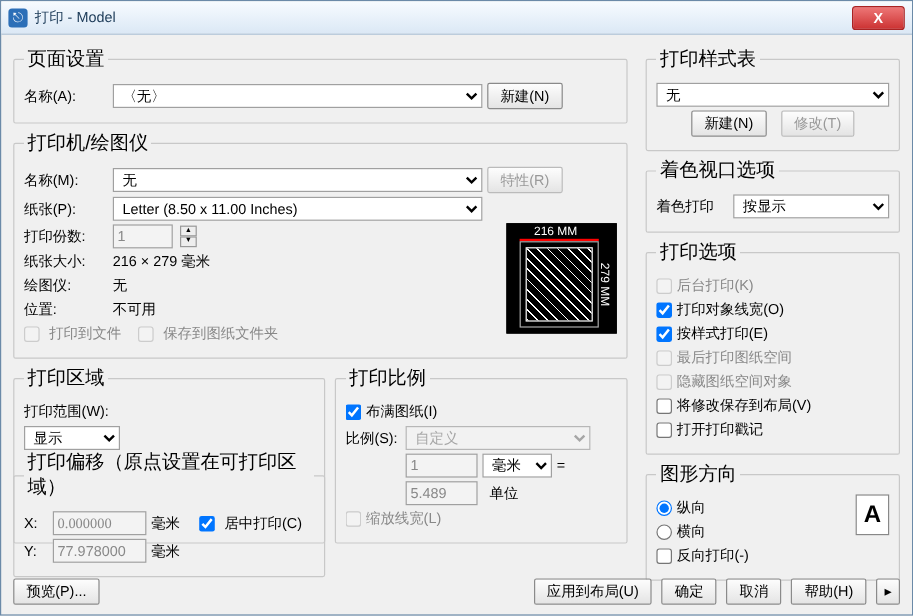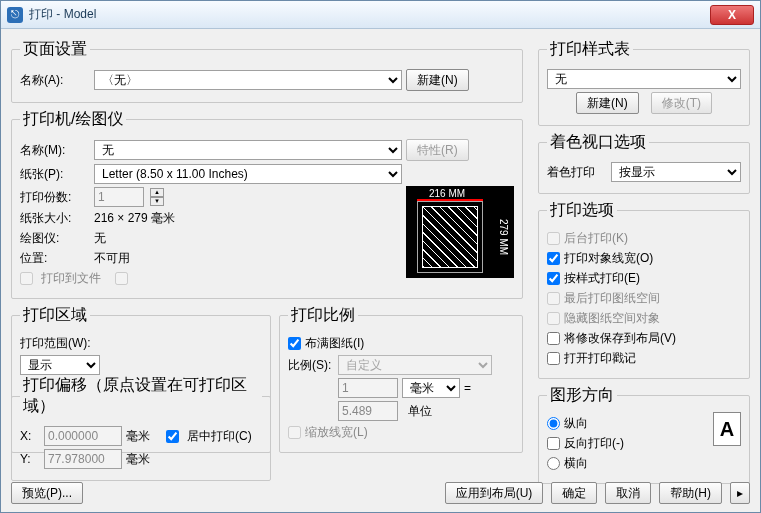--- a/index.html
+++ b/index.html
@@ -15,21 +15,21 @@
 label.lab { width:70px; }
 select, input[type=text] { border:1px solid #a0a0a0; background:#fff; height:20px; padding:1px 3px; }
 select:disabled, input:disabled { background:#f3f3f3; color:#888; }
 button.btn { height:22px; padding:1px 10px; border:1px solid #8a8a8a; background:linear-gradient(#fdfdfd,#e4e4e4); border-radius:2px; cursor:pointer; white-space:nowrap;}
 button.btn:disabled { color:#999; border-color:#bbb; }
 input[type=checkbox], input[type=radio] { margin-right:4px; vertical-align:middle;}
 .left { width:512px; float:left; }
 .right { width:212px; float:right; }
 .sub2 { display:flex; gap:8px; }
 .sub2 fieldset { flex:1; }
-.preview { position:absolute; right:8px; top:56px; width:108px; height:92px; background:#000; border:1px solid #000; }
+.preview { position:absolute; right:8px; top:56px; width:92px; height:92px; background:#000; border:1px solid #000; }
 .preview .paper { position:absolute; left:10px; top:14px; width:66px; height:72px; border:1px solid #aaa; background:#000;}
 .preview .paper .hatch { position:absolute; inset:4px; background:repeating-linear-gradient(45deg,#fff 0,#fff 1px,transparent 1px,transparent 6px); border:1px solid #fff;}
 .preview .wlabel{position:absolute;top:1px;left:22px;color:#fff;background:#000;font-size:10px;}
 .preview .wline{position:absolute;top:12px;left:10px;width:66px;height:2px;background:red;}
 .preview .hlabel{position:absolute;top:32px;right:4px;color:#fff;writing-mode:vertical-rl;font-size:10px;}
 .spin{display:inline-flex;flex-direction:column;margin-left:2px;}
 .spin div{width:14px;height:9px;border:1px solid #999;background:#eee;font-size:7px;line-height:6px;text-align:center;cursor:pointer;}
 .footer{position:absolute;bottom:8px;left:10px;right:10px;display:flex;align-items:center;gap:8px;}
 .footer .sp{flex:1;}
 .aicon{width:28px;height:34px;border:1px solid #888;background:#fff;display:flex;align-items:center;justify-content:center;font-size:20px;font-weight:bold;}
@@ -86,20 +86,21 @@
         </div>
   <div class="row">
           <label class="lab">位置:</label>
           <span>不可用</span>
         </div>
   <div class="row">
     <input type="checkbox" disabled="" style="">
           <span style="color:#888">打印到文件</span>
     <span style="width:6px"></span>
     <input type="checkbox" disabled="" style="">
+          <span style="color:#888">保存到图纸文件夹</span>
   </div>
   <div class="preview">
     <div class="wlabel">216 MM</div>
     <div class="wline"></div>
     <div class="paper">
             <div class="hatch"></div>
           </div>
     <div class="hlabel">279 MM</div>
   </div>
 </fieldset>
@@ -139,21 +140,21 @@
             <input type="checkbox" disabled="" style="">
             <span style="color:#888">缩放线宽(L)</span>
           </div>
   </fieldset>
 </div>
 
 <fieldset style="width:260px;margin-top:-84px">
   <legend>打印偏移（原点设置在可打印区域）</legend>
   <div class="row">
     <span style="width:20px">X:</span>
-    <input type="text" disabled="" style="width: 78px;" value="0.000000">
+    <input type="text" disabled="" style="width: 78px; font-family: Liberation Serif, serif;" value="0.000000">
     <span>毫米</span>
     <span style="width:8px"></span>
     <input type="checkbox" checked="" style="">
           <span>居中打印(C)</span>
   </div>
   <div class="row">
     <span style="width:20px">Y:</span>
     <input type="text" disabled="" style="width: 78px;" value="77.978000">
     <span>毫米</span>
   </div>
@@ -216,26 +217,26 @@
 
 <fieldset>
   <legend>图形方向</legend>
   <div style="display:flex">
     <div style="flex:1">
       <div class="chkline">
               <input type="radio" name="or" checked="" style="">
               <span>纵向</span>
             </div>
       <div class="chkline">
+              <input type="radio" name="or" style="">
+              <span>横向</span>
+            </div>
+      <div class="chkline">
               <input type="checkbox" style="">
               <span>反向打印(-)</span>
-            </div>
-      <div class="chkline">
-              <input type="radio" name="or" style="">
-              <span>横向</span>
             </div>
     </div>
     <div class="aicon">A</div>
   </div>
 </fieldset>
 
 </div>
 
 <div class="footer">
   <button class="btn">预览(P)...</button>

